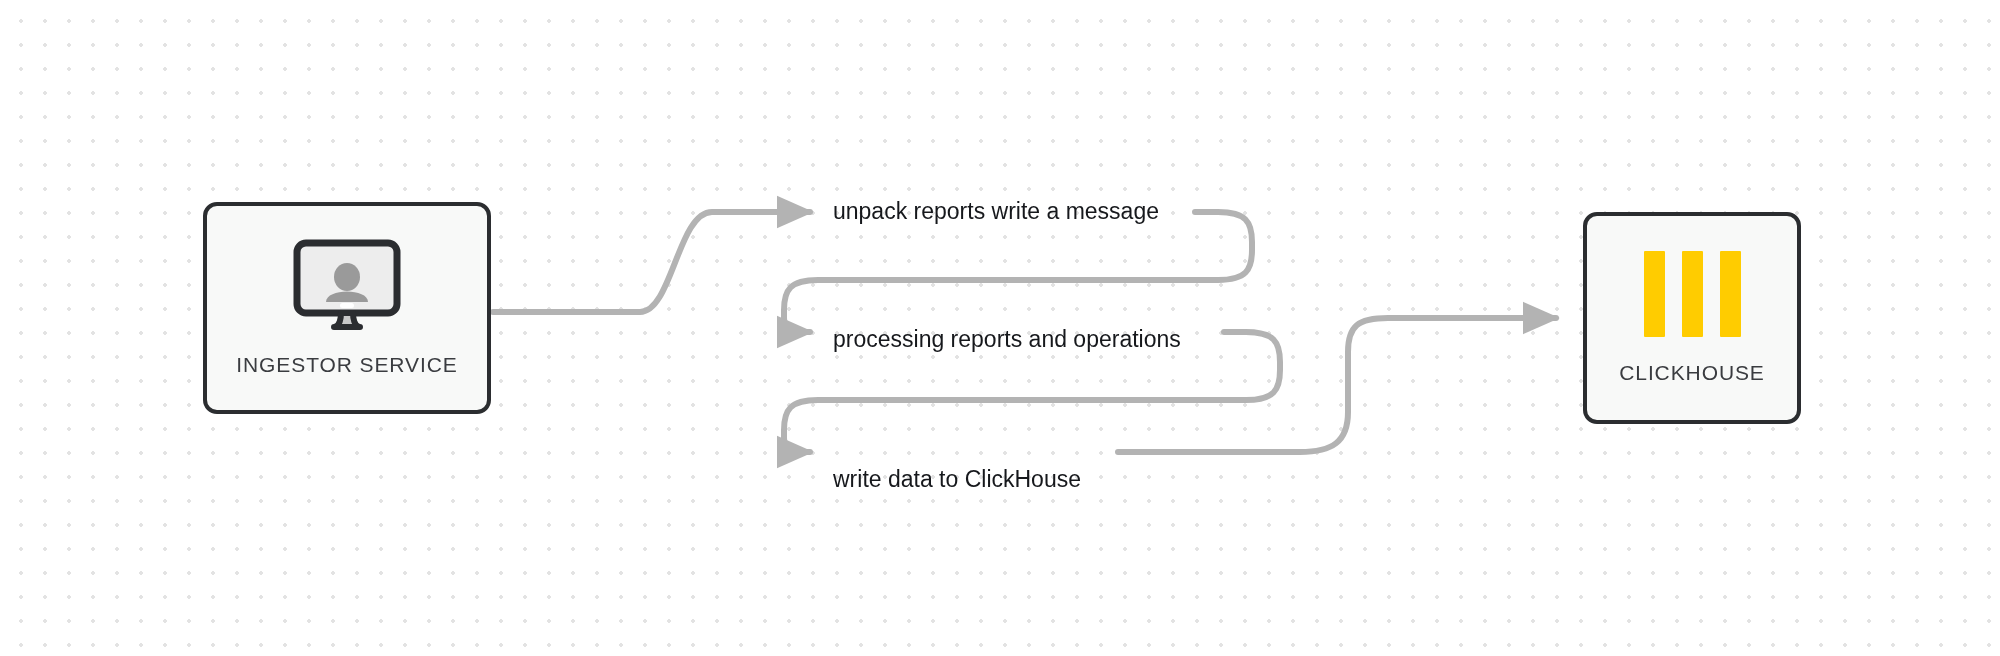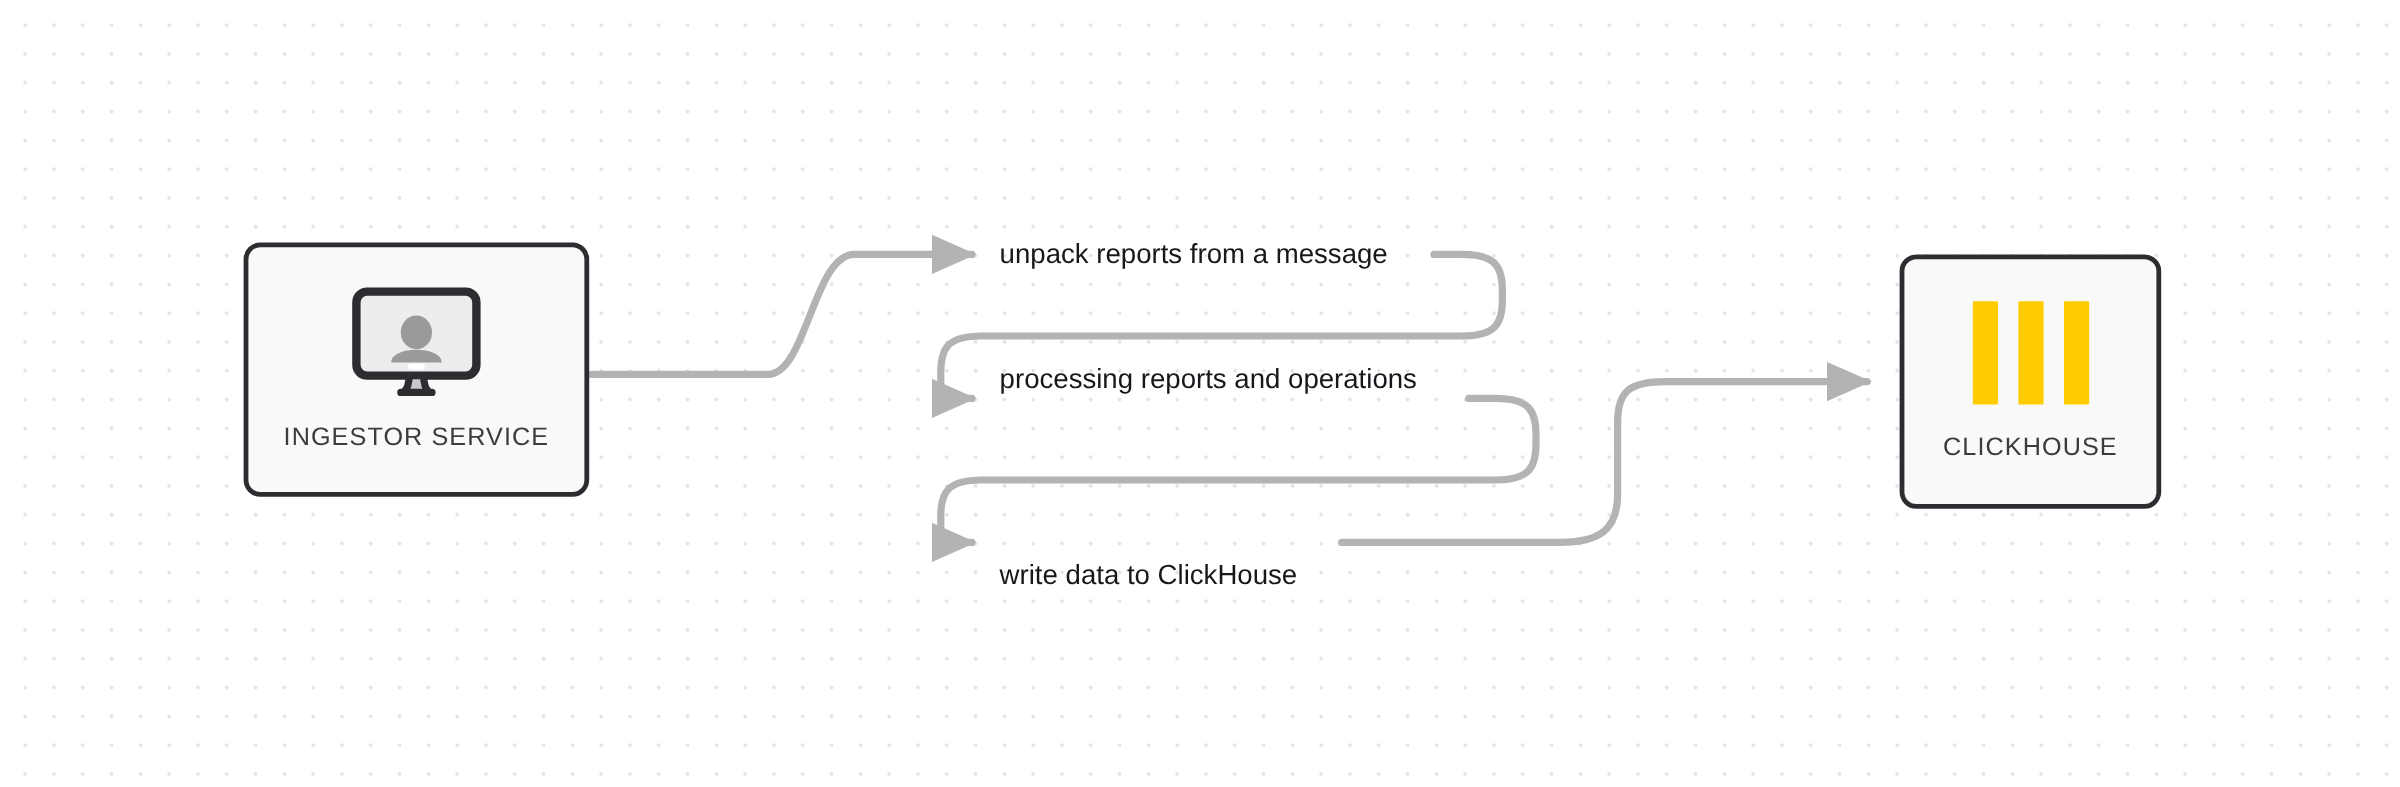--- a/index.html
+++ b/index.html
@@ -73,21 +73,21 @@
   }
 
   .edge-label {
     position: absolute;
     font-size: 23px;
     color: #16181c;
     white-space: nowrap;
     line-height: 1;
   }
   #label-0 { left: 833px; top: 200px; }
-  #label-1 { left: 833px; top: 304px; }
+  #label-1 { left: 833px; top: 328px; }
   #label-2 { left: 833px; top: 440px; margin-top: 28px; }
 </style>
 </head>
 <body>
 
 <div id="canvas">
 
   <svg id="edges" viewBox="0 0 2000 656">
     <defs>
       <marker id="arrow" viewBox="0 0 10 10" refX="9" refY="5" markerWidth="6.2" markerHeight="6.2" orient="auto-start-reverse">
@@ -142,17 +142,17 @@
 
   <div class="node" id="node-clickhouse">
     <span class="ch-bars">
       <span class="ch-bar"></span>
       <span class="ch-bar"></span>
       <span class="ch-bar"></span>
     </span>
     <span class="node-label">CLICKHOUSE</span>
   </div>
 
-  <div class="edge-label" id="label-0">unpack reports from a message</div>
+  <div class="edge-label" id="label-0">unpack reports write a message</div>
   <div class="edge-label" id="label-1">processing reports and operations</div>
   <div class="edge-label" id="label-2">write data to ClickHouse</div>
 
 </div>
 
 </body></html>

